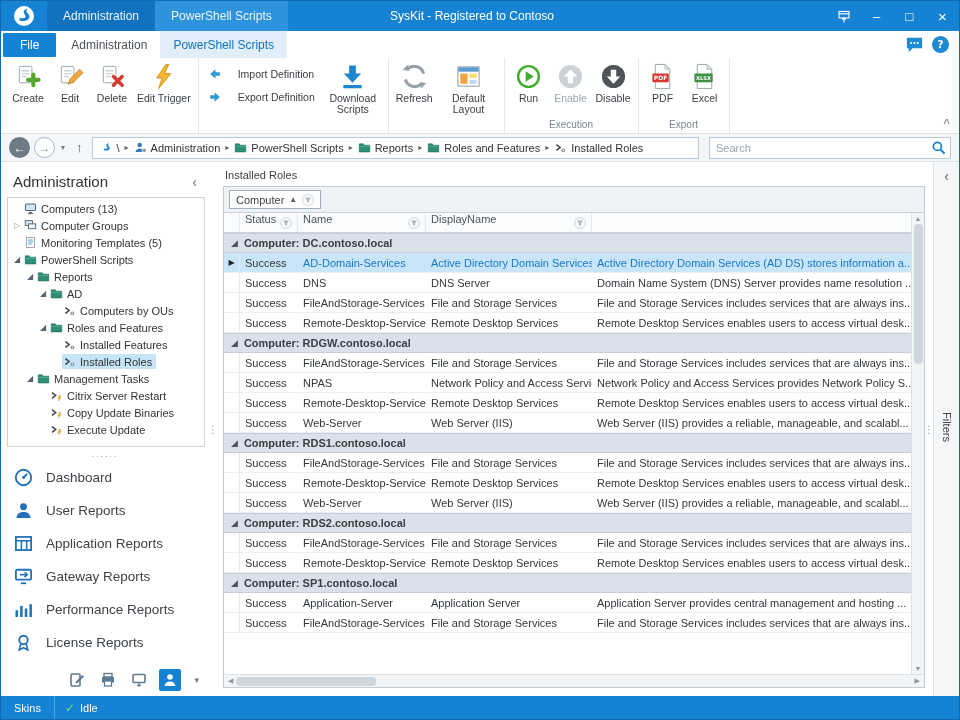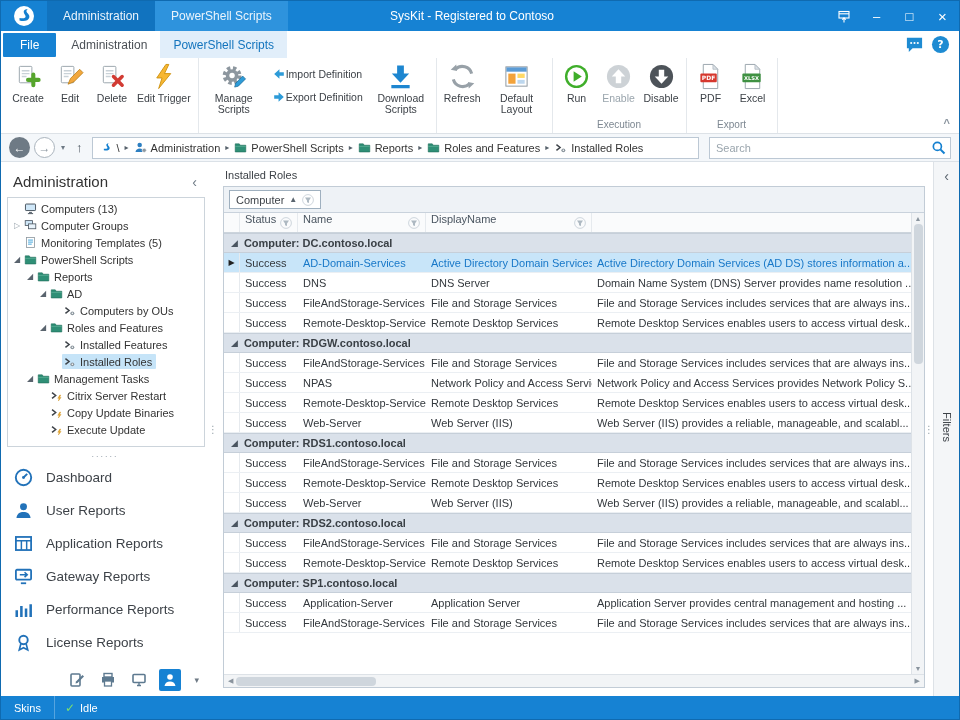--- a/index.html
+++ b/index.html
@@ -32,21 +32,21 @@
 
 .ribbon{height:76px;flex:0 0 76px;background:#fff;border-bottom:1px solid #dde2e7;display:flex;position:relative;padding-left:3px}
 .rb-group{display:flex;flex-direction:column;border-right:1px solid #e4e8ec;padding:2px 3px 0}
 .rb-btns{flex:1;display:flex;align-items:flex-start}
 .rb-label{height:15px;text-align:center;font-size:10px;color:#7d8791;line-height:14px}
 .rb-big{min-width:42px;max-width:64px;padding:3px 4px;display:flex;flex-direction:column;align-items:center;gap:3px;border-radius:2px}
 .rb-big .ic svg{width:27px;height:27px}
 .rb-big .lbl{font-size:10.5px;line-height:11px;text-align:center;color:#3d4248}
 .rb-big.disabled .lbl{color:#9aa5ad}
 .rb-smallstack{display:flex;flex-direction:column;justify-content:center;gap:9px;padding:7px 6px 0}
-.rb-small{display:flex;align-items:center;gap:0;font-size:10.5px;color:#3d4248}
+.rb-small{display:flex;align-items:center;gap:16px;font-size:10.5px;color:#3d4248}
 .rb-small .ic svg{width:14px;height:14px}
 .ribbon-collapse{position:absolute;right:9px;bottom:5px;color:#8a949e;font-size:11px;font-weight:bold;line-height:10px}
 
 
 .bcbar{height:28px;flex:0 0 28px;background:#f4f7fa;border-bottom:1px solid #dbe1e7;display:flex;align-items:center;padding:0 8px;gap:4px}
 .nav-circle{width:21px;height:21px;border-radius:50%;display:flex;align-items:center;justify-content:center;font-size:12px;flex:0 0 21px}
 .nav-back{background:#6e7a85;color:#fff}
 .nav-fwd{background:#fff;border:1px solid #aab4bd;color:#8a949e}
 .nav-drop{color:#6e7a85;font-size:8px;padding:0 2px}
 .nav-up{color:#4a545e;font-size:13px;margin:0 5px}
@@ -224,31 +224,20 @@
                 <path d="M16.5 1.5L7 15.5h5.5L9 26.5 21.5 11h-6.5l4.5-9.5z" fill="#f7b733" stroke="#cf9414" stroke-width="1"></path>
               </svg>
             </span>
             <div class="lbl">Edit Trigger</div>
           </div>
         </div>
         <div class="rb-label"></div>
       </div>
       <div class="rb-group">
         <div class="rb-btns">
-          <div class="rb-big">
-            <span class="ic">
-              <svg viewBox="0 0 28 28">
-                <circle cx="12.5" cy="13" r="7.5" fill="none" stroke="#8d979f" stroke-width="4.5" stroke-dasharray="3.4 2.6"></circle>
-                <circle cx="12.5" cy="13" r="6.5" fill="#8d979f"></circle>
-                <circle cx="12.5" cy="13" r="2.8" fill="#fff"></circle>
-                <path d="M23.5 13.5l3 3-7.5 7.5-3.8 1 1-3.9z" fill="#2d9bd8" stroke="#19648f" stroke-width=".7"></path>
-              </svg>
-            </span>
-            <div class="lbl">Manage Scripts</div>
-          </div>
           <div class="rb-smallstack">
             <div class="rb-small">
               <span class="ic">
                 <svg viewBox="0 0 16 16">
                   <path d="M8.5 2.5L2.5 8l6 5.5v-3.4h5V5.9h-5z" fill="#2d9bd8"></path>
                 </svg>
               </span>
               <span class="lbl">Import Definition</span>
             </div>
             <div class="rb-small">

